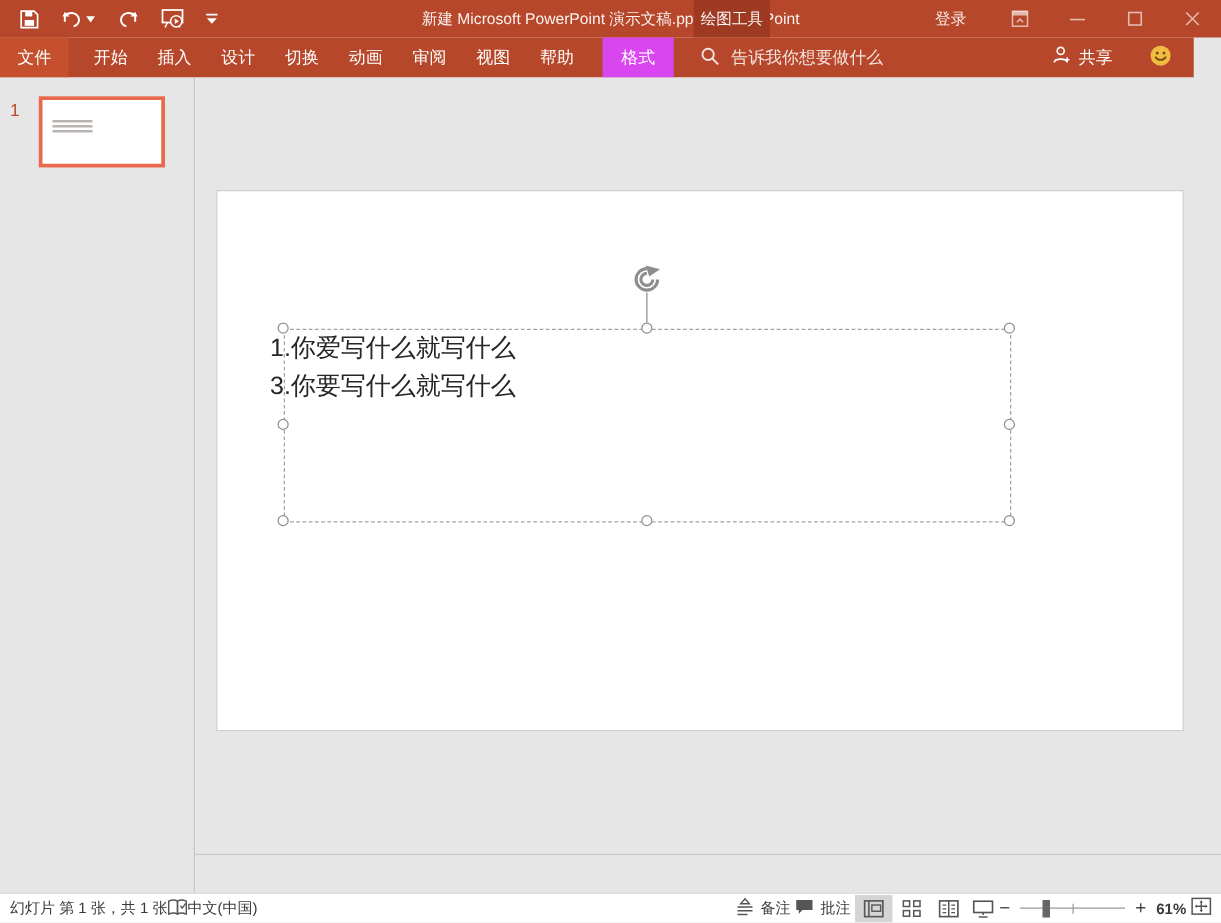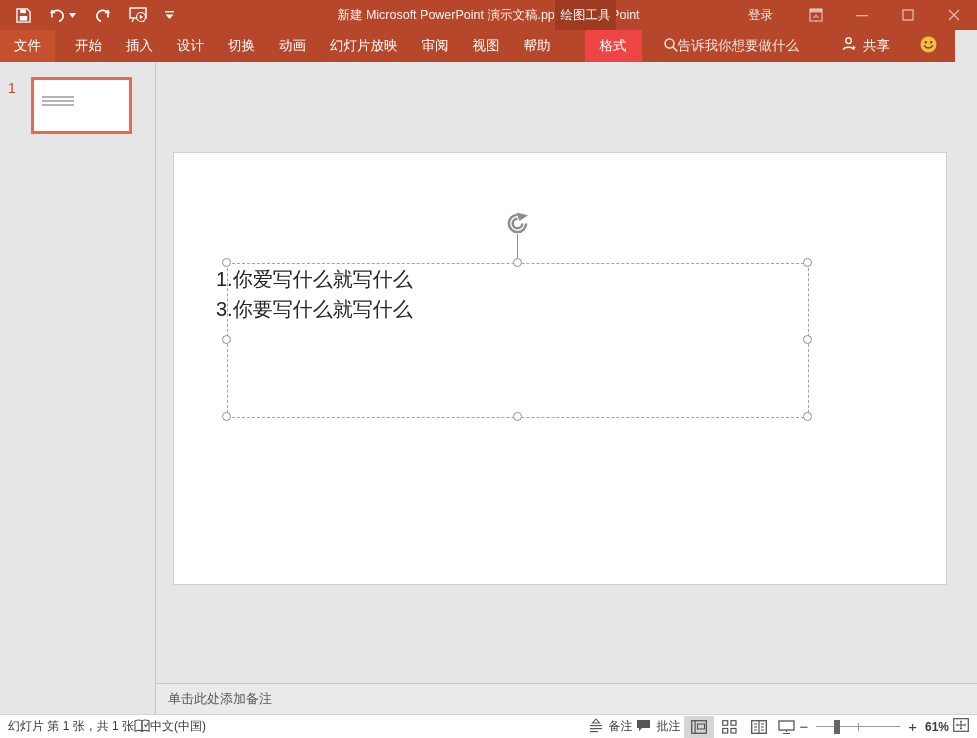--- a/index.html
+++ b/index.html
@@ -15,22 +15,22 @@
   .title-text { position:absolute; left:0; right:0; top:0; height:30px; display:flex; align-items:center; justify-content:center; font-size:12.5px; color:rgba(255,255,255,.92); pointer-events:none; }
   .ctx-group { position:absolute; left:555px; top:0; width:61px; height:30px; background:#9D3A21; display:flex; align-items:center; justify-content:center; font-size:12.5px; color:rgba(255,255,255,.95); }
   .signin { position:absolute; left:748px; top:0; height:30px; display:flex; align-items:center; font-size:12.5px; }
   .wincontrols { position:absolute; right:0; top:0; height:30px; display:flex; }
   .wbtn { width:46px; height:30px; display:flex; align-items:center; justify-content:center; color:rgba(255,255,255,.62); }
 
   
   .tabrow { position:absolute; left:0; top:30px; width:955px; height:32px; background:#B7472A; display:flex; align-items:stretch; color:#fff; font-size:13.5px; }
   .tab { display:flex; align-items:center; padding:0 12px; cursor:default; }
   .tab-file { width:55px; justify-content:center; background:#C5502E; padding:0; }
-  .tab-format { background:#ef4444; padding:0 15px; margin-left:22px; }
-  .searchbox { display:flex; align-items:center; margin-left:22px; color:rgba(255,255,255,.85); }
+  .tab-format { background:#d946ef; padding:0 15px; margin-left:11px; }
+  .searchbox { display:flex; align-items:center; gap:10px; margin-left:22px; color:rgba(255,255,255,.85); }
   .ribbon-right { margin-left:auto; display:flex; align-items:center; gap:30px; padding-right:18px; }
   .share { display:flex; align-items:flex-start; gap:6px; }
 
   
   .workspace { position:absolute; left:0; top:62px; width:977px; height:652px; background:#E6E6E6; }
   .vdivider { position:absolute; left:155px; top:0; width:1px; height:652px; background:#C6C6C6; }
 
   
   .thumb-num { position:absolute; left:8px; top:18px; font-size:14px; color:#C0492B; }
   .thumb { position:absolute; left:31px; top:15px; width:101px; height:57px; background:#fff; border:3px solid #E8694B; }
@@ -140,21 +140,20 @@
     </div>
   </div>
 
   <div class="tabrow">
     <div class="tab tab-file">文件</div>
     <div class="tab" style="margin-left:8px;">开始</div>
     <div class="tab">插入</div>
     <div class="tab">设计</div>
     <div class="tab">切换</div>
     <div class="tab">动画</div>
-    <div class="tab">幻灯片放映</div>
     <div class="tab">审阅</div>
     <div class="tab">视图</div>
     <div class="tab">帮助</div>
     <div class="tab tab-format">格式</div>
     <div class="searchbox">
       <span>
         <svg width="14" height="14" viewBox="0 0 14 14">
             <circle cx="5.5" cy="5.5" r="4.5" fill="none" stroke="rgba(255,255,255,.85)" stroke-width="1.5"></circle>
             <path d="M9 9 L13.5 13.5" stroke="rgba(255,255,255,.85)" stroke-width="1.5"></path>
           </svg>
@@ -217,23 +216,20 @@
     <div class="handle" style="left:222px; top:196px;"></div>
     <div class="handle" style="left:513px; top:196px;"></div>
     <div class="handle" style="left:803px; top:196px;"></div>
     <div class="handle" style="left:222px; top:273px;"></div>
     <div class="handle" style="left:803px; top:273px;"></div>
     <div class="handle" style="left:222px; top:350px;"></div>
     <div class="handle" style="left:513px; top:350px;"></div>
     <div class="handle" style="left:803px; top:350px;"></div>
 
     <div class="notes-divider"></div>
-    <div class="notes">
-      <span>单击此处添加备注</span>
-    </div>
   </div>
 
   <div class="statusbar">
     <div class="sb-left">
       <span class="sb-item">幻灯片 第 1 张，共 1 张</span>
       <span class="sb-item">
         <svg width="16" height="15" viewBox="0 0 17 16">
             <path d="M1 2 C4 0.8 6.5 0.8 8.5 2 L8.5 13 C6.5 11.8 4 11.8 1 13 Z" fill="none" stroke="#555" stroke-width="1.2"></path>
             <path d="M8.5 2 C10.5 0.8 13 0.8 16 2 L16 13 C13 11.8 10.5 11.8 8.5 13 Z" fill="none" stroke="#555" stroke-width="1.2"></path>
             <path d="M11 6 L12.5 8 L15.5 4" fill="none" stroke="#555" stroke-width="1.2"></path>

